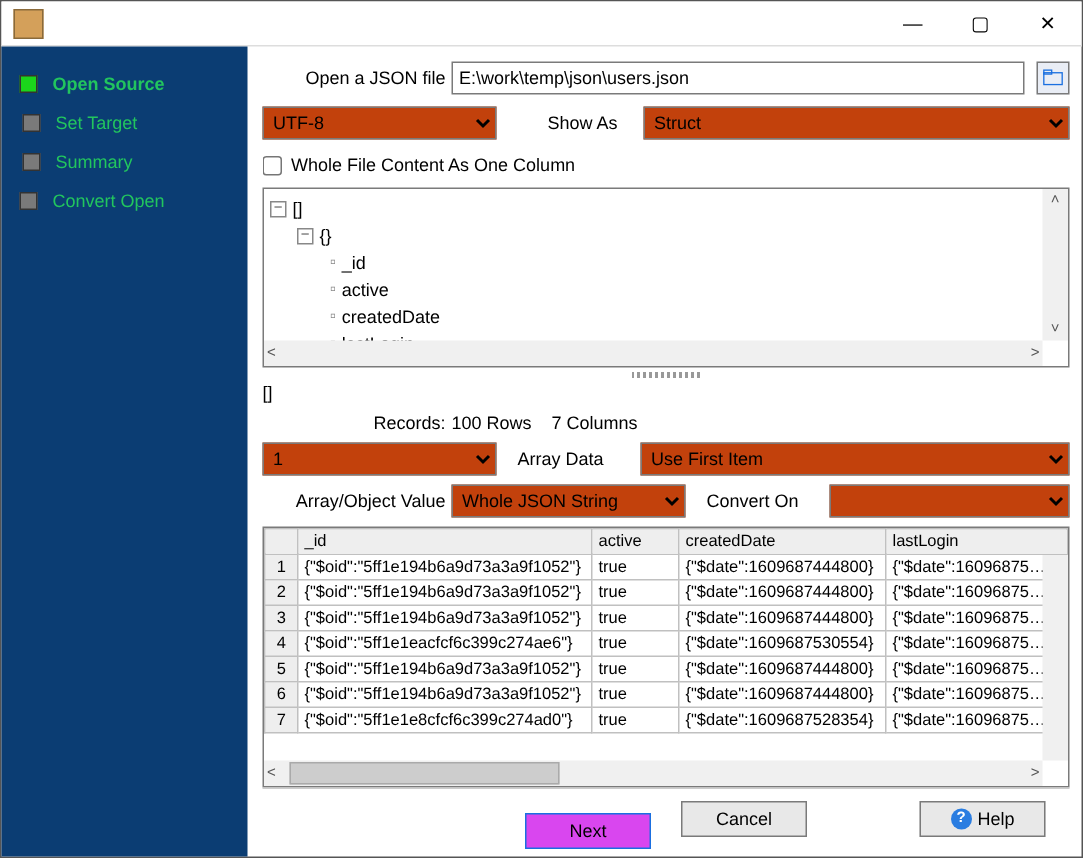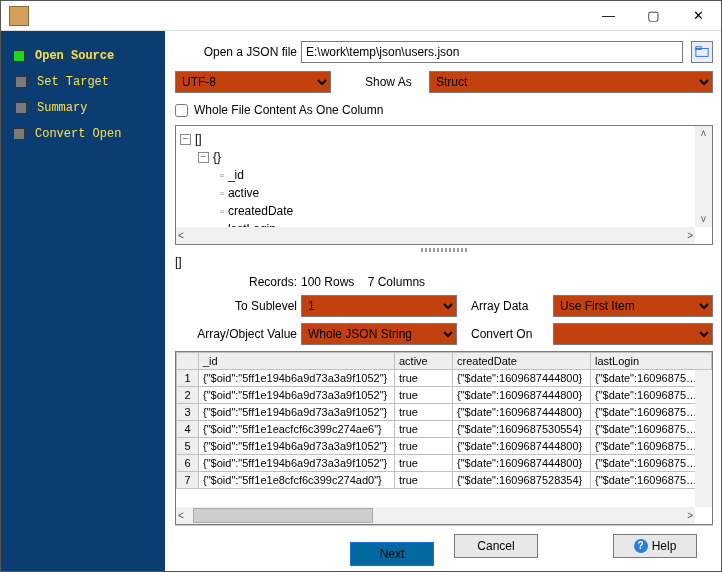--- a/index.html
+++ b/index.html
@@ -4,21 +4,21 @@
 <style>
   * { box-sizing: border-box; margin: 0; padding: 0; }
   body { font-family: "Segoe UI", Tahoma, sans-serif; font-size: 12px; background: #fff; width: 722px; height: 572px; overflow: hidden; }
   .window { width: 722px; height: 572px; display: flex; flex-direction: column; border: 1px solid #555; }
   .titlebar { height: 30px; background: #fff; display: flex; align-items: center; justify-content: space-between; padding: 0 0 0 4px; border-bottom: 1px solid #ddd; }
   .tb-icon { width: 20px; height: 20px; background: #d4a05a; border: 1px solid #8a6a3a; margin-left: 4px; }
   .tb-controls { display: flex; }
   .tb-btn { width: 45px; height: 29px; display: flex; align-items: center; justify-content: center; font-size: 13px; cursor: pointer; }
   .body { flex: 1; display: flex; min-height: 0; }
   .sidebar { width: 164px; background: #0b3d73; padding-top: 12px; }
-  .step { display: flex; align-items: center; padding: 6px 6px 6px 12px; color: #fde047; font-size: 12px; position: relative; cursor: pointer; font-family: Liberation Mono, monospace; }
+  .step { display: flex; align-items: center; padding: 6px 6px 6px 12px; color: #22c55e; font-size: 12px; position: relative; cursor: pointer; }
   .step-box { width: 12px; height: 12px; margin-right: 10px; background: #7a7a7a; border: 1px solid #333; }
   .step.active .step-box { background: #1bd61b; }
   .step.active { font-weight: bold; }
   .step.indent { padding-left: 14px; }
   .main { flex: 1; display: flex; flex-direction: column; padding: 10px 8px 6px 10px; min-width: 0; }
   .row { display: flex; align-items: center; margin-bottom: 8px; gap: 4px; }
   .lbl { width: 122px; font-size: 12px; color: #000; text-align: right; }
   input[type=text].field { flex: 1; height: 22px; border: 1px solid #7a7a7a; padding: 0 4px; font-size: 12px; background:#fff; }
   .browse-btn { width: 22px; height: 22px; border: 1px solid #7a7a7a; background: #e9edf5; margin-left: 4px; display:flex;align-items:center;justify-content:center; cursor:pointer;}
   .browse-btn svg { width:14px;height:14px;}
@@ -41,21 +41,21 @@
   table.grid { border-collapse:collapse; width:100%; font-size:11px; table-layout:fixed;}
   table.grid th, table.grid td { border:1px solid #c0c0c0; padding:1px 4px; white-space:nowrap; overflow:hidden; text-overflow:clip; height:17px;}
   table.grid th { background:#eee; font-weight:normal; text-align:left; position:relative;}
   table.grid td.rownum, table.grid th.rownum { width:22px; text-align:center; background:#eee;}
   .grid-wrap .scrollbar-v { position:absolute; right:0; top:18px; bottom:17px; width:17px; background:#f0f0f0;}
   .grid-wrap .scrollbar-h { position:absolute; left:0; right:17px; bottom:0; height:17px; background:#f0f0f0; display:flex; align-items:center;}
   .grid-wrap .scrollbar-h .thumb { position:absolute; left:17px; height:15px; top:1px; width:180px; background:#cdcdcd; border:1px solid #aaa;}
   .arrow { font-size:10px; color:#555; user-select:none;}
   .footer { height:40px; display:flex; align-items:center; justify-content:center; gap:20px; border-top:1px solid #ccc; padding:0 10px; position:relative;}
   .btn { min-width:84px; height:24px; border:1px solid #7a7a7a; background:#e8e8e8; font-size:12px; cursor:pointer; display:flex;align-items:center;justify-content:center;gap:4px;}
-  .btn.primary { border:1px solid #1a6fe0; background:#0369a1;margin-top:16px;}
+  .btn.primary { border:1px solid #1a6fe0; background:#d946ef;margin-top:16px;}
   .footer .help { position:absolute; right:16px;}
   .helpico { width:14px;height:14px;border-radius:50%;background:#2a7de1;color:#fff;font-size:10px;display:inline-flex;align-items:center;justify-content:center;font-weight:bold;}
   .mid-lbl { width:70px; text-align:left; padding-left:10px;}
 </style>
 </head>
 <body>
 
 <div class="window">
 
   <div class="titlebar">
@@ -155,21 +155,20 @@
 
       <div class="midrows">
         <div class="row">
           <span class="val">[]</span>
         </div>
         <div class="row">
           <span class="lbl2 lbl">Records:</span>
           <span class="val" style="white-space:pre">100 Rows    7 Columns</span>
         </div>
         <div class="row">
-          <span class="lbl2 lbl">To Sublevel</span>
           <select class="combo" style="width:156px"><option>1</option></select>
           <span class="mid-lbl" style="width:88px">Array Data</span>
           <select class="combo" style="flex:1"><option>Use First Item</option></select>
         </div>
         <div class="row">
           <span class="lbl2 lbl">Array/Object Value</span>
           <select class="combo" style="width:156px"><option>Whole JSON String</option></select>
           <span class="mid-lbl" style="width:88px">Convert On</span>
           <select class="combo" style="flex:1"><option></option></select>
         </div>

